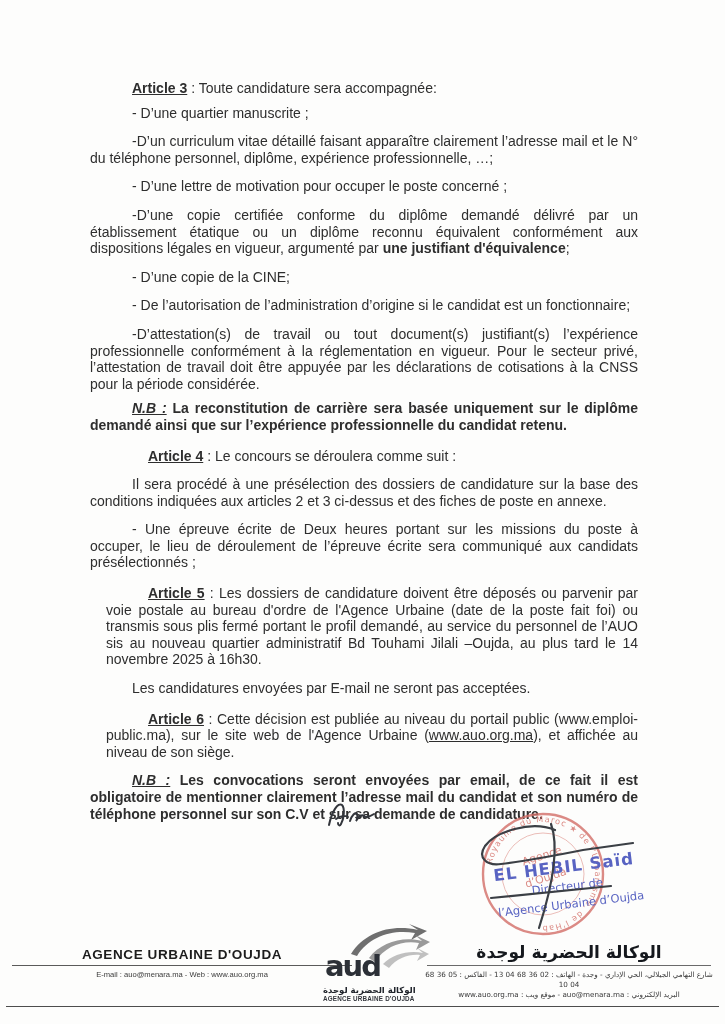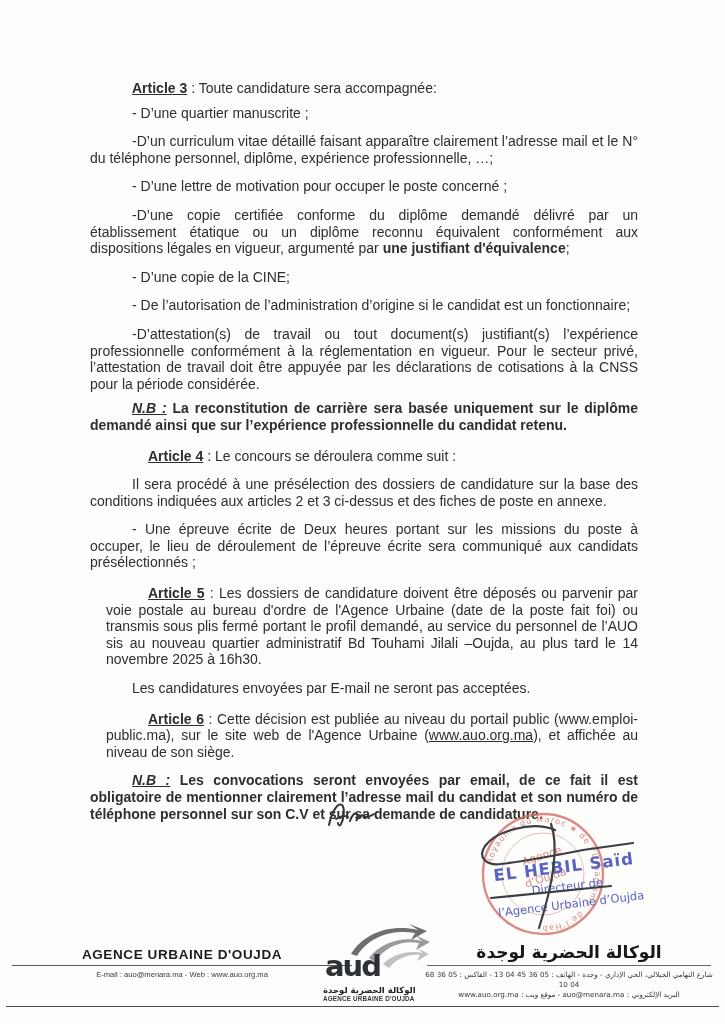--- a/index.html
+++ b/index.html
@@ -119,17 +119,17 @@
     </g>
     <text x="2" y="52" font-family="DejaVu Sans, sans-serif" font-size="29" font-weight="bold" letter-spacing="-2" fill="#2c3037">aud</text>
   </svg>
   <div class="name-ar">الوكالة الحضرية لوجدة</div>
   <div class="name-fr">AGENCE URBAINE D'OUJDA</div>
 </div>
 
 <div class="footer-right">
   <div class="title-ar">الوكالة الحضرية لوجدة</div>
   <hr class="rule">
-  <div class="footer-small">شارع التهامي الجيلالي، الحي الإداري - وجدة - الهاتف : 05 36 45 04 13 - الفاكس : 05 36 68 04 10</div>
+  <div class="footer-small">شارع التهامي الجيلالي، الحي الإداري - وجدة - الهاتف : 02 36 68 04 13 - الفاكس : 05 36 68 04 10</div>
   <div class="footer-small">البريد الإلكتروني : auo@menara.ma - موقع ويب : www.auo.org.ma</div>
 </div>
 
 <div class="bottom-rule"></div>
 
 </body></html>

